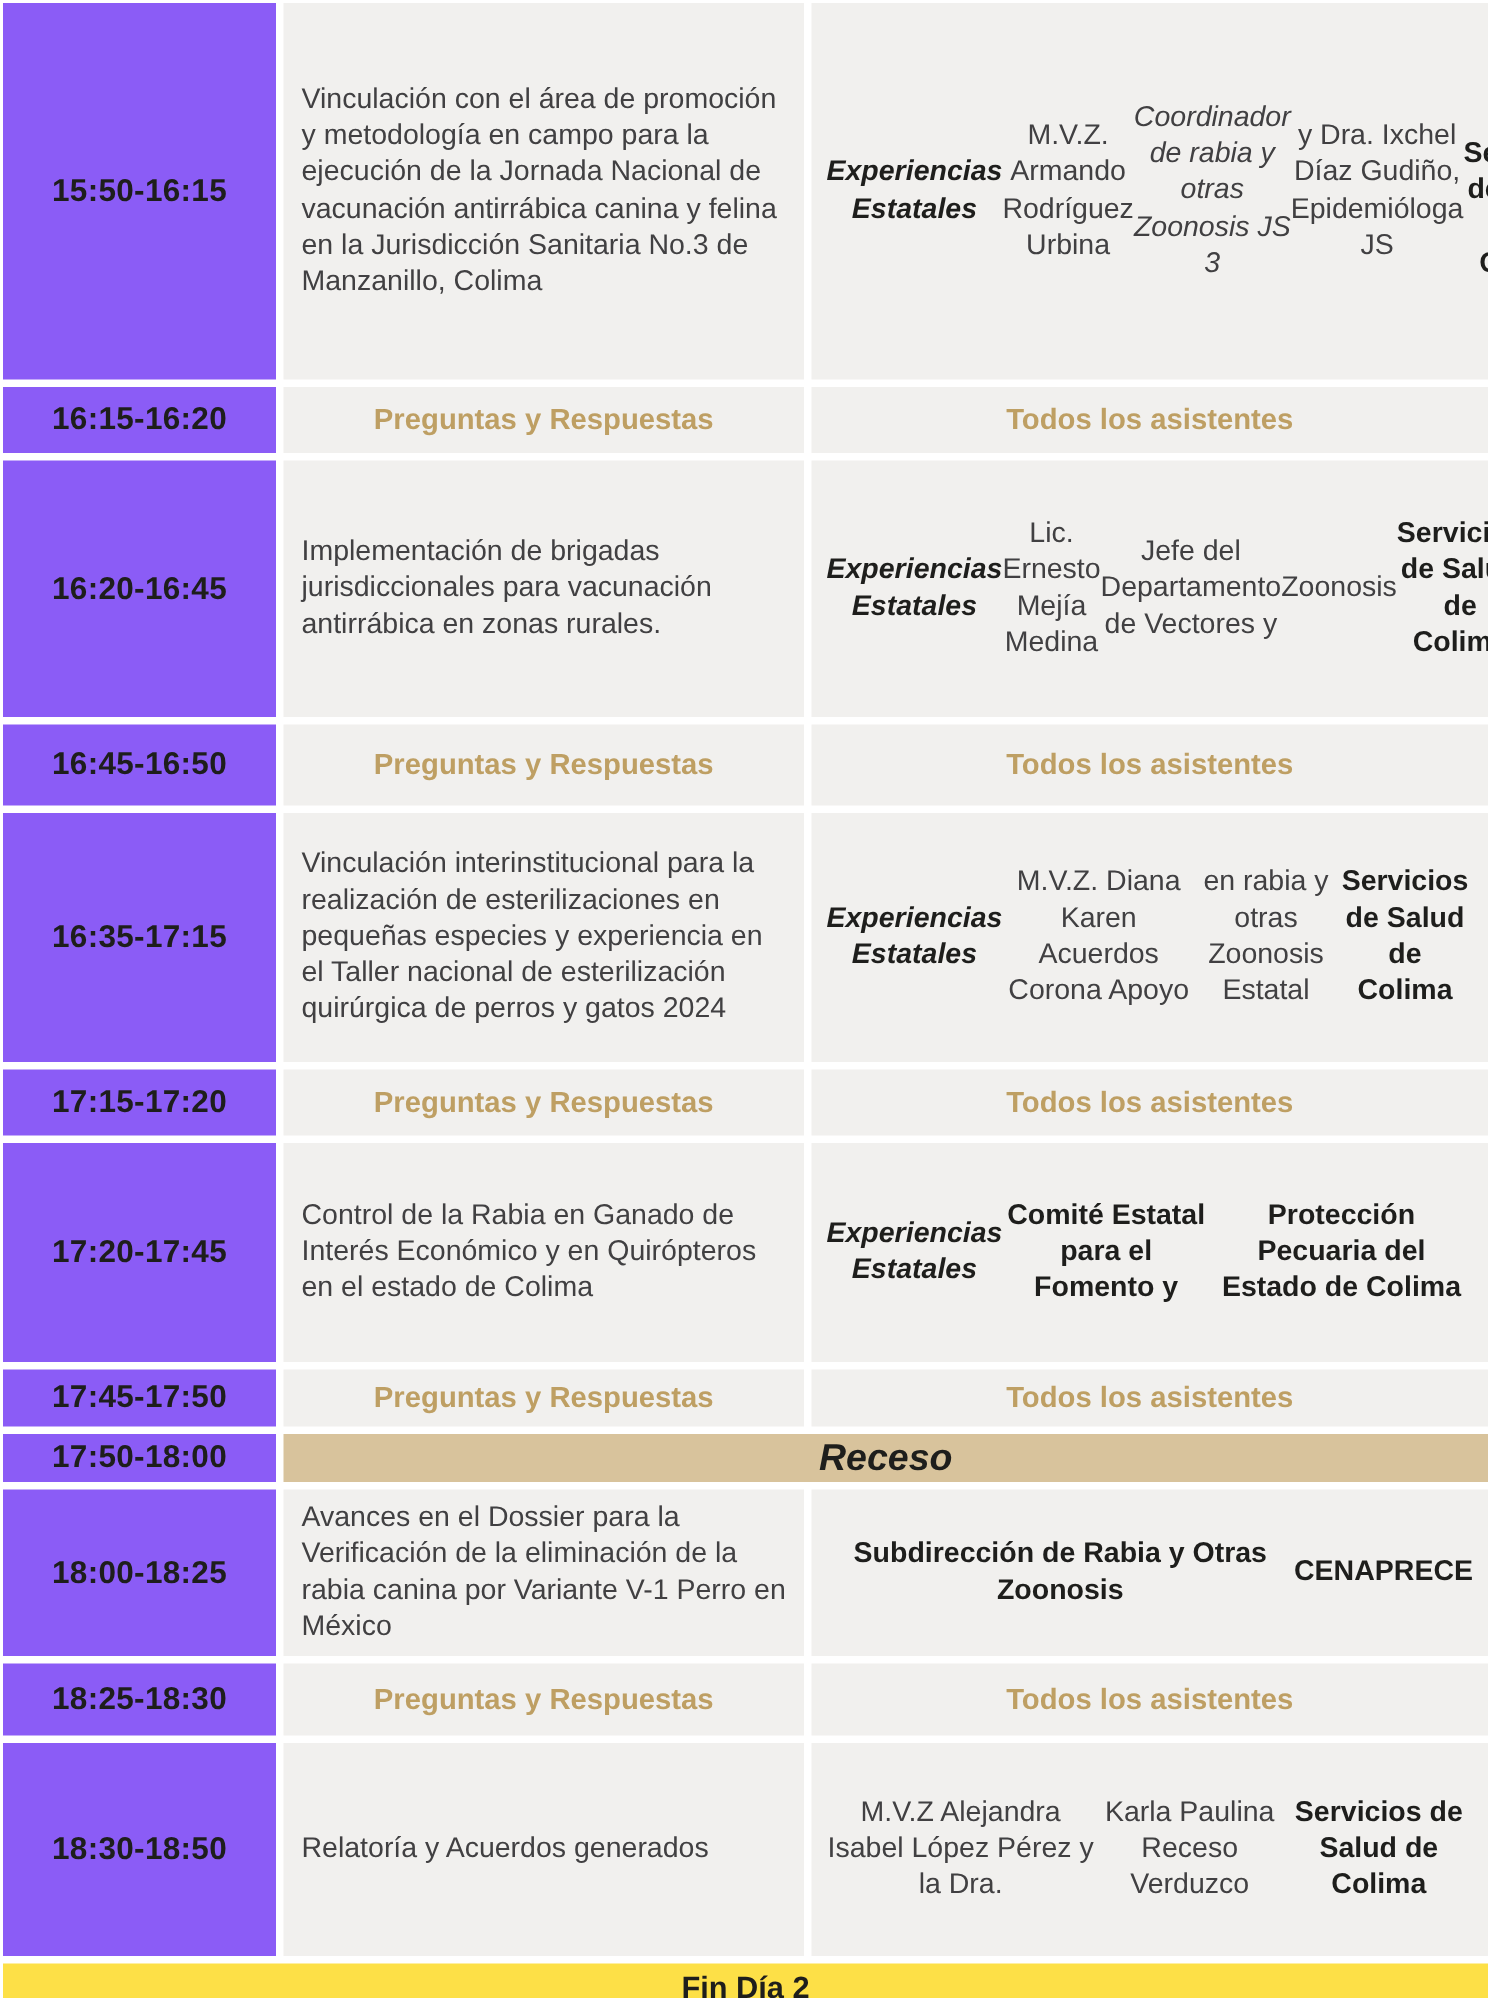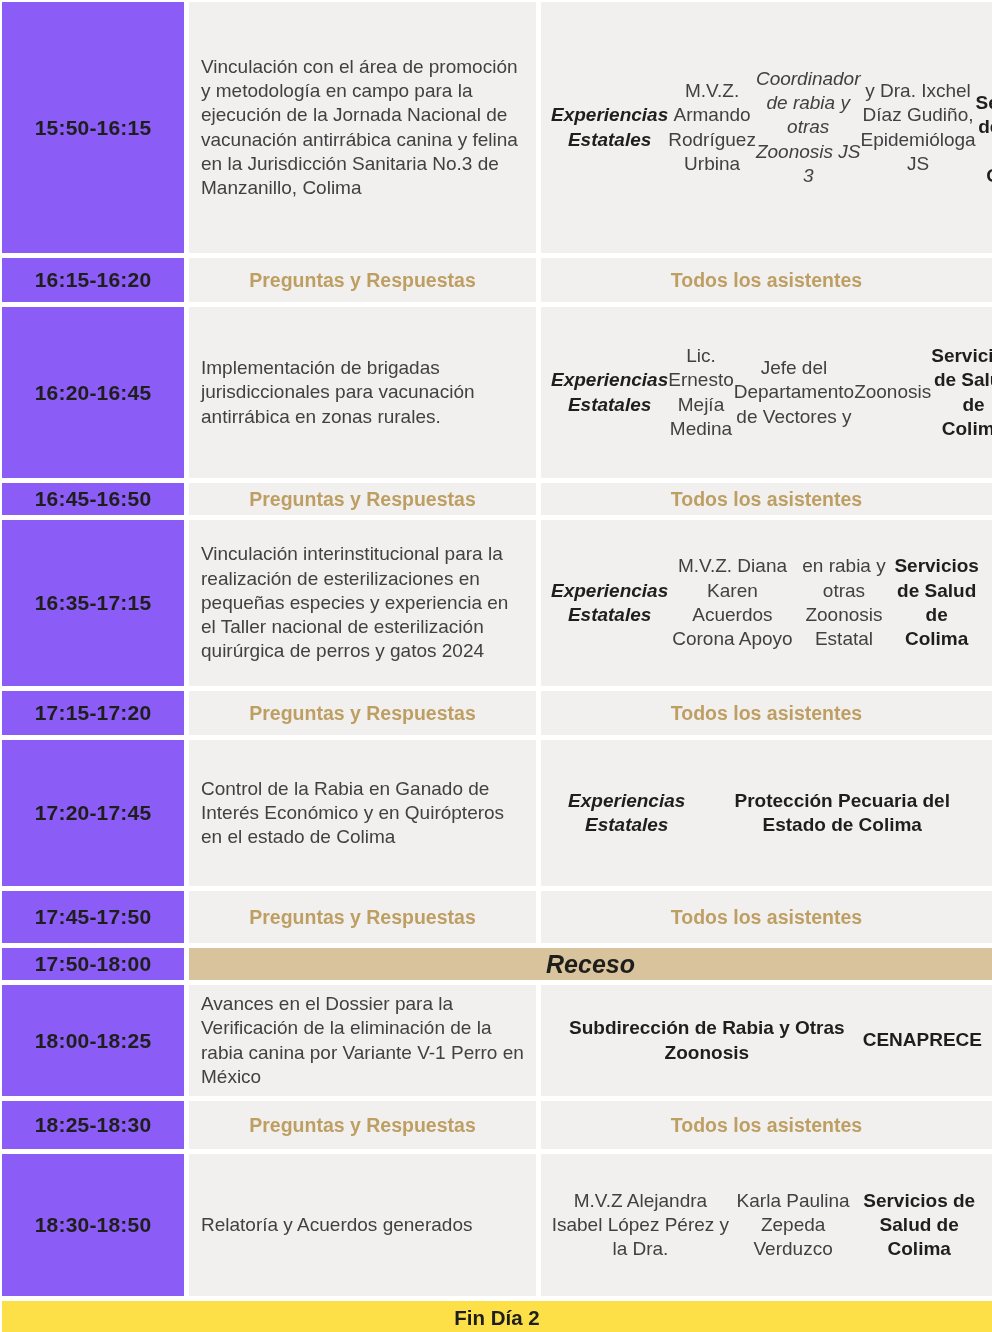--- a/index.html
+++ b/index.html
@@ -86,21 +86,21 @@
     <div class="cell mid activity">Implementación de brigadas jurisdiccionales para vacunación antirrábica en zonas rurales.</div>
     <div class="cell right speaker">
         <div class="line"><span class="b i">Experiencias Estatales</span></div>
         <div class="line"><span>Lic. Ernesto Mejía Medina</span></div>
         <div class="line"><span>Jefe del Departamento de Vectores y</span></div>
         <div class="line"><span>Zoonosis</span></div>
         <div class="line"><span class="b">Servicios de Salud de Colima</span></div>
       </div>
   </div>
 
-  <div class="row" style="height:32px">
+  <div class="row" style="height:54px">
     <div class="cell time">16:45-16:50</div>
     <div class="cell mid qa">Preguntas y Respuestas</div>
     <div class="cell right qa">Todos los asistentes</div>
   </div>
 
   <div class="row" style="height:166px">
     <div class="cell time">16:35-17:15</div>
     <div class="cell mid activity">Vinculación interinstitucional para la realización de esterilizaciones en pequeñas especies y experiencia en el Taller nacional de esterilización quirúrgica de perros y gatos 2024</div>
     <div class="cell right speaker">
         <div class="line"><span class="b i">Experiencias Estatales</span></div>
@@ -114,25 +114,26 @@
     <div class="cell time">17:15-17:20</div>
     <div class="cell mid qa">Preguntas y Respuestas</div>
     <div class="cell right qa">Todos los asistentes</div>
   </div>
 
   <div class="row" style="height:146px">
     <div class="cell time">17:20-17:45</div>
     <div class="cell mid activity">Control de la Rabia en Ganado de Interés Económico y en Quirópteros en el estado de Colima</div>
     <div class="cell right speaker">
         <div class="line"><span class="b i">Experiencias Estatales</span></div>
+        <div class="line"><span class="b">Comité Estatal para el Fomento y</span></div>
         <div class="line"><span class="b">Protección Pecuaria del Estado de Colima</span></div>
       </div>
   </div>
 
-  <div class="row" style="height:52px">
+  <div class="row" style="height:38px">
     <div class="cell time">17:45-17:50</div>
     <div class="cell mid qa">Preguntas y Respuestas</div>
     <div class="cell right qa">Todos los asistentes</div>
   </div>
 
   <div class="row" style="height:32px">
     <div class="cell time">17:50-18:00</div>
     <div class="cell merged">Receso</div>
   </div>
 
@@ -149,21 +150,21 @@
     <div class="cell time">18:25-18:30</div>
     <div class="cell mid qa">Preguntas y Respuestas</div>
     <div class="cell right qa">Todos los asistentes</div>
   </div>
 
   <div class="row" style="height:142px">
     <div class="cell time">18:30-18:50</div>
     <div class="cell mid activity">Relatoría y Acuerdos generados</div>
     <div class="cell right speaker">
         <div class="line"><span>M.V.Z Alejandra Isabel López Pérez y la Dra.</span></div>
-        <div class="line"><span>Karla Paulina Zepeda Verduzco</span></div>
+        <div class="line"><span>Karla Paulina Receso Verduzco</span></div>
         <div class="line"><span class="b">Servicios de Salud de Colima</span></div>
       </div>
   </div>
 
   <div class="row" style="height:34px">
     <div class="cell fin">Fin Día 2</div>
   </div>
 
 </div>
 

